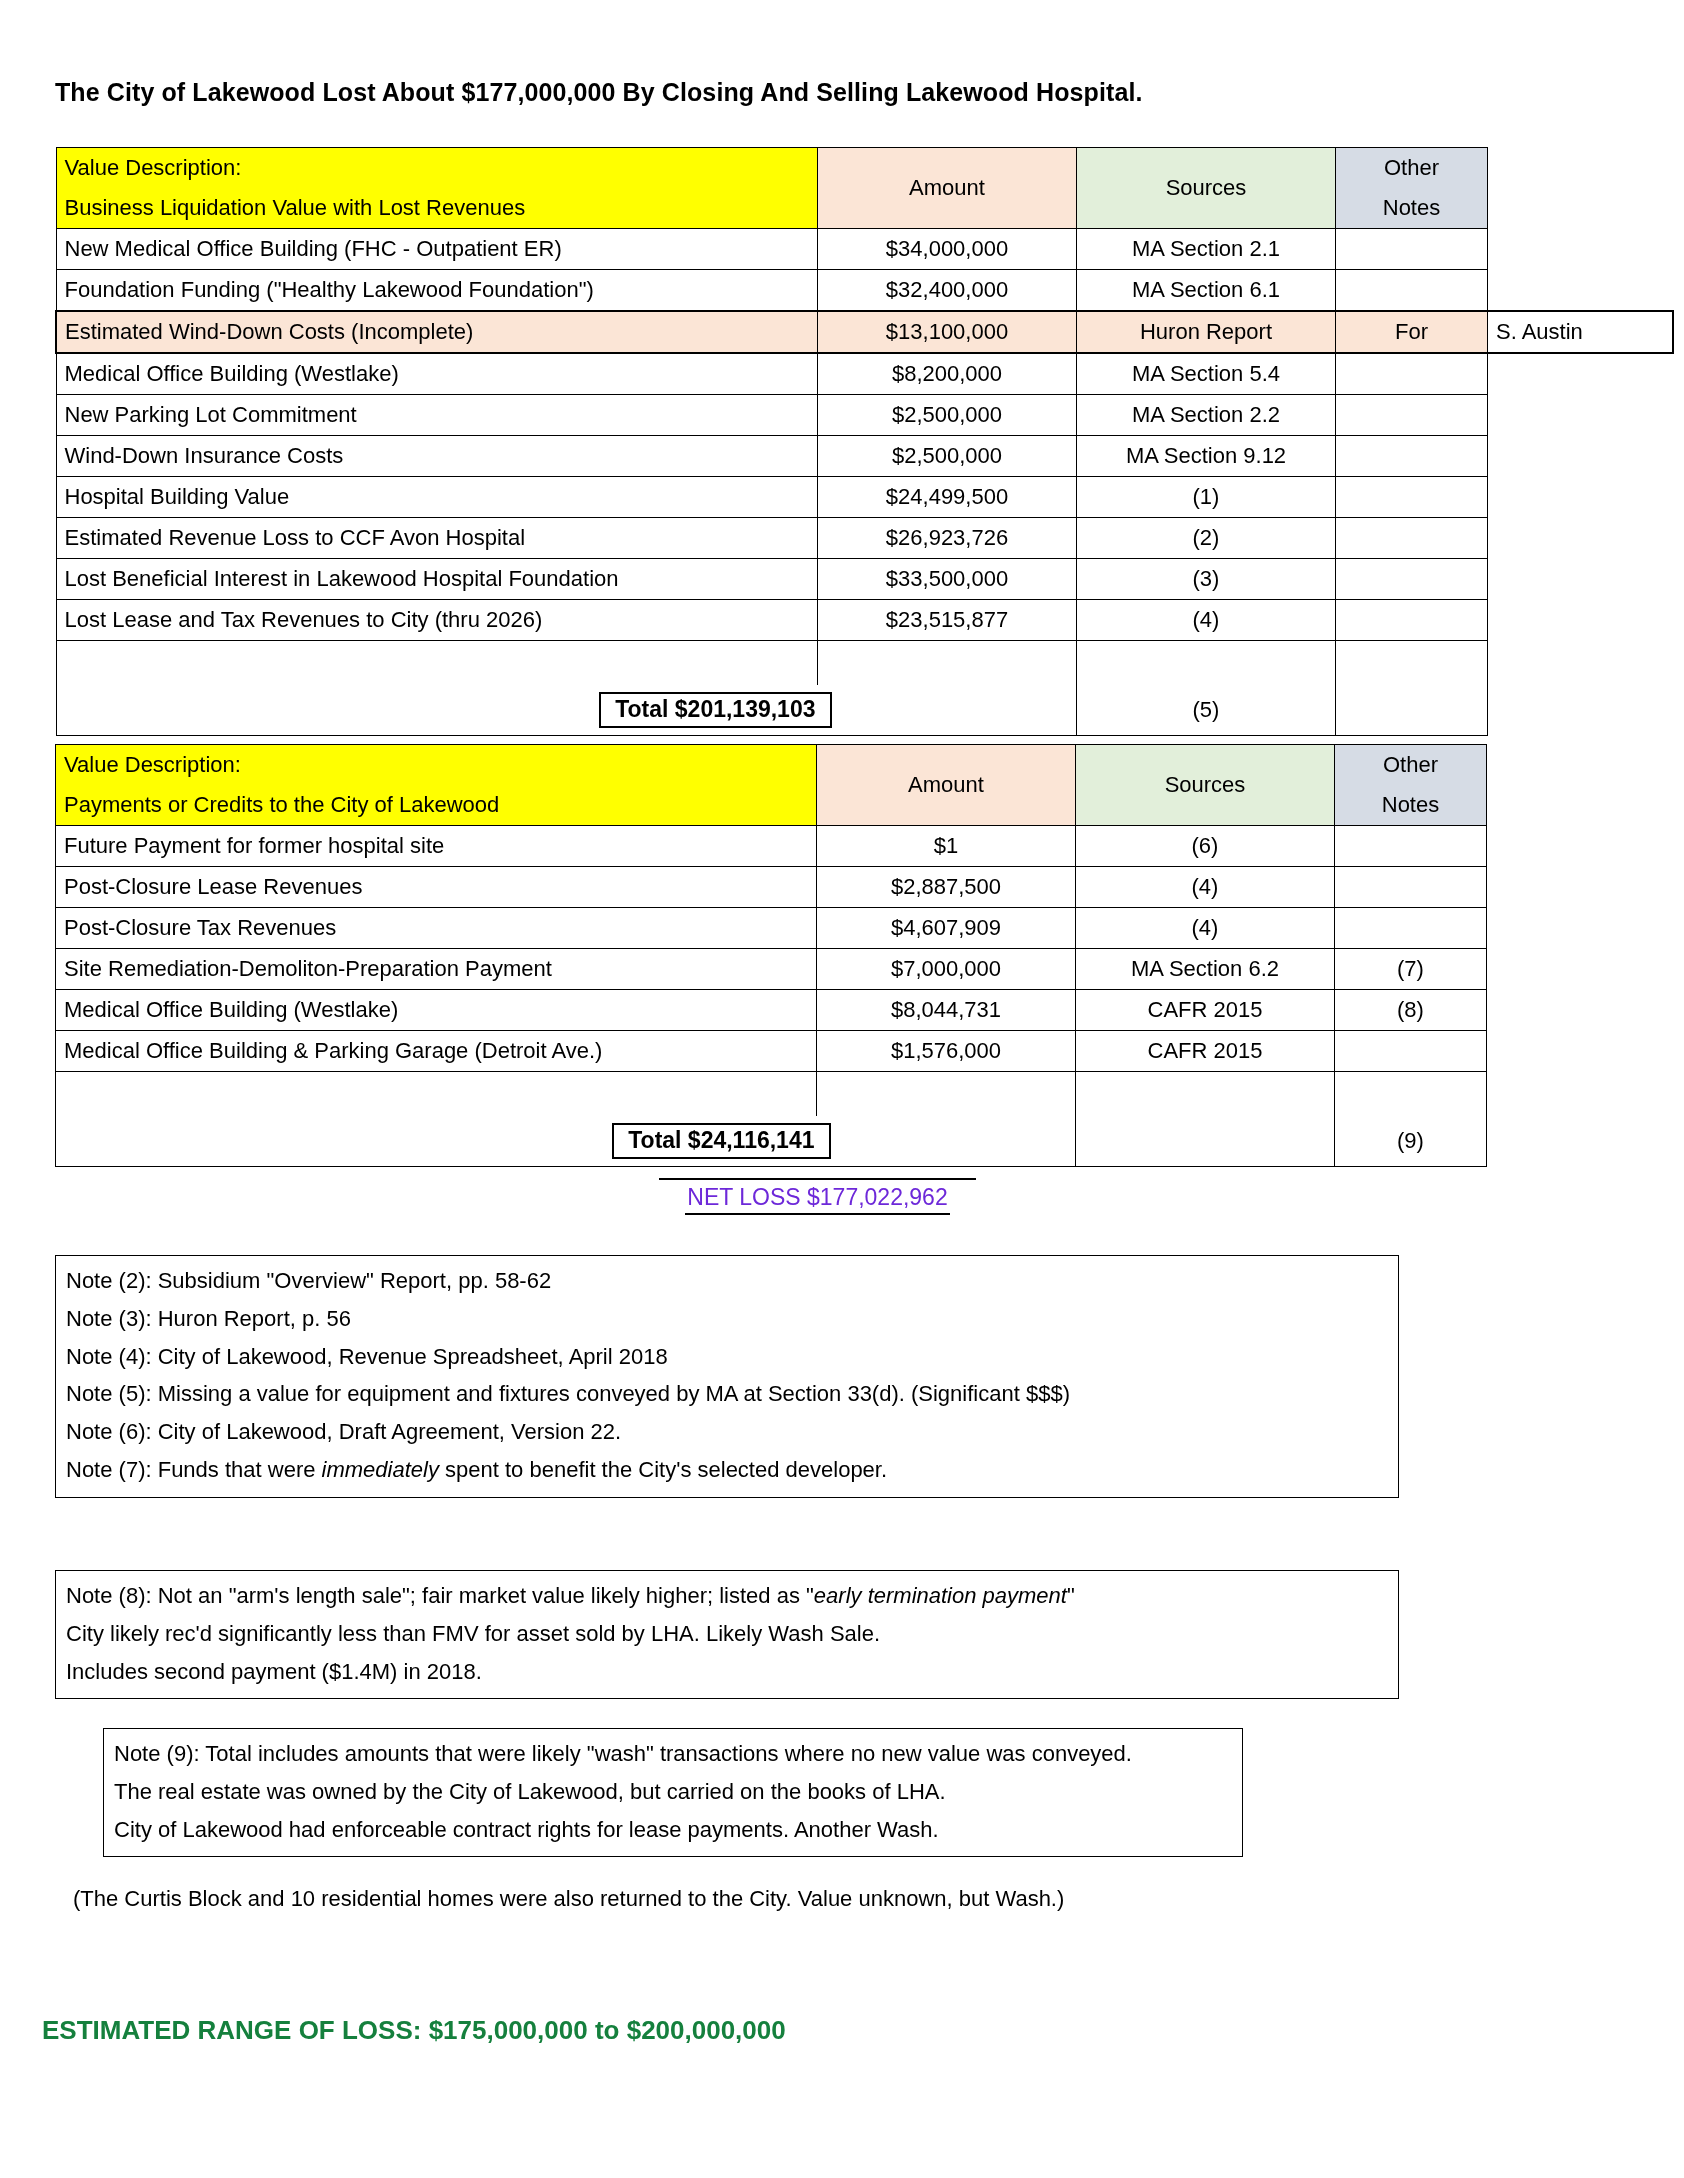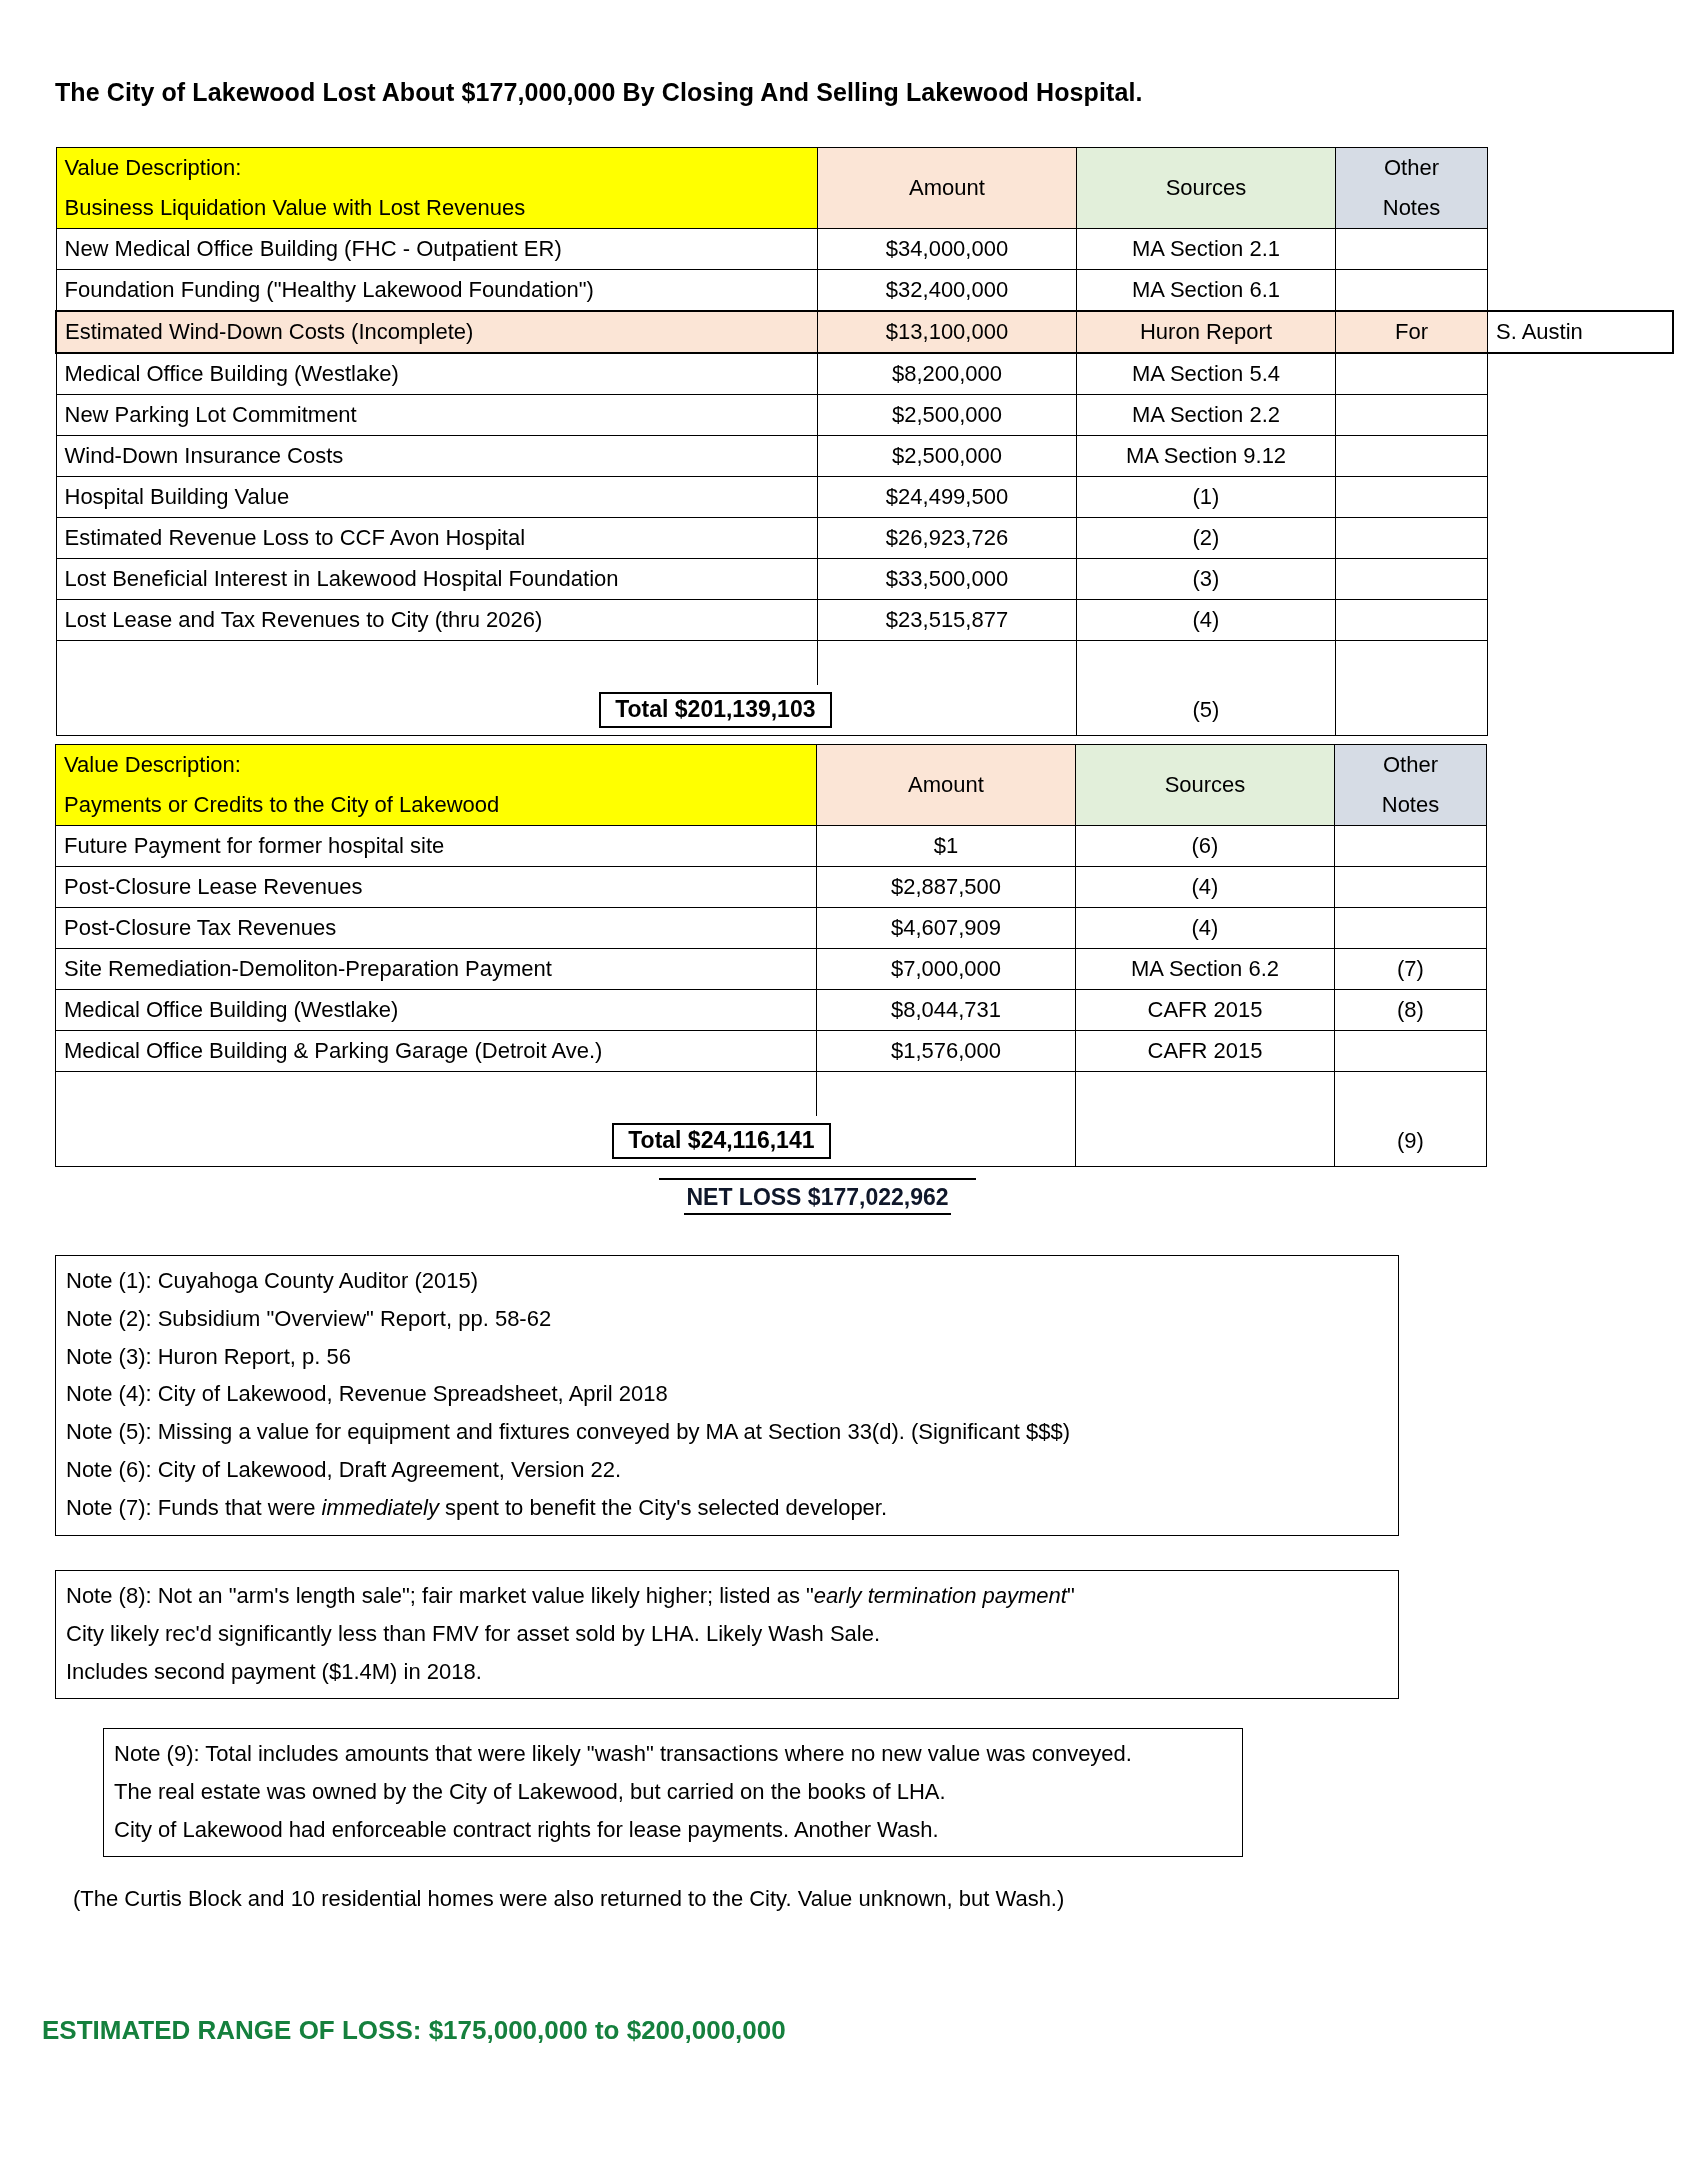--- a/index.html
+++ b/index.html
@@ -95,22 +95,22 @@
     left: 659px;
     top: 1178px;
     width: 317px;
     text-align: center;
   }
   .netloss .rule {
     border-top: 2.6px solid #000;
     margin: 0 0 4px 0;
   }
   .netloss .val {
-    color: #0f172a;
-    font-weight: bold;
+    color: #6d28d9;
+    font-weight: normal;
     font-size: 23px;
     display: inline-block;
     border-bottom: 2.6px solid #000;
     padding: 0 2px 2px 2px;
     white-space: nowrap;
   }
 
   
   .notebox {
     position: absolute;
@@ -343,21 +343,20 @@
       </tr>
     </tbody>
   </table>
 
   <div class="netloss">
     <div class="rule"></div>
     <span class="val">NET LOSS  $177,022,962</span>
   </div>
 
   <div class="notebox" id="notes1">
-    <div>Note (1):  Cuyahoga County Auditor (2015)</div>
     <div>Note (2):  Subsidium "Overview" Report, pp. 58-62</div>
     <div>Note (3):  Huron Report, p. 56</div>
     <div>Note (4):  City of Lakewood, Revenue Spreadsheet, April 2018</div>
     <div>Note (5):  Missing a value for equipment and fixtures conveyed by MA at Section 33(d).  (Significant $$$)</div>
     <div>Note (6):  City of Lakewood, Draft Agreement, Version 22.</div>
     <div><span>Note (7):  Funds that were </span><em>immediately</em><span> spent to benefit the City's selected developer.</span></div>
   </div>
 
   <div class="notebox" id="notes2">
     <div><span>Note (8): Not an "arm's length sale"; fair market value likely higher; listed as "</span><em>early termination payment</em><span>"</span></div>

